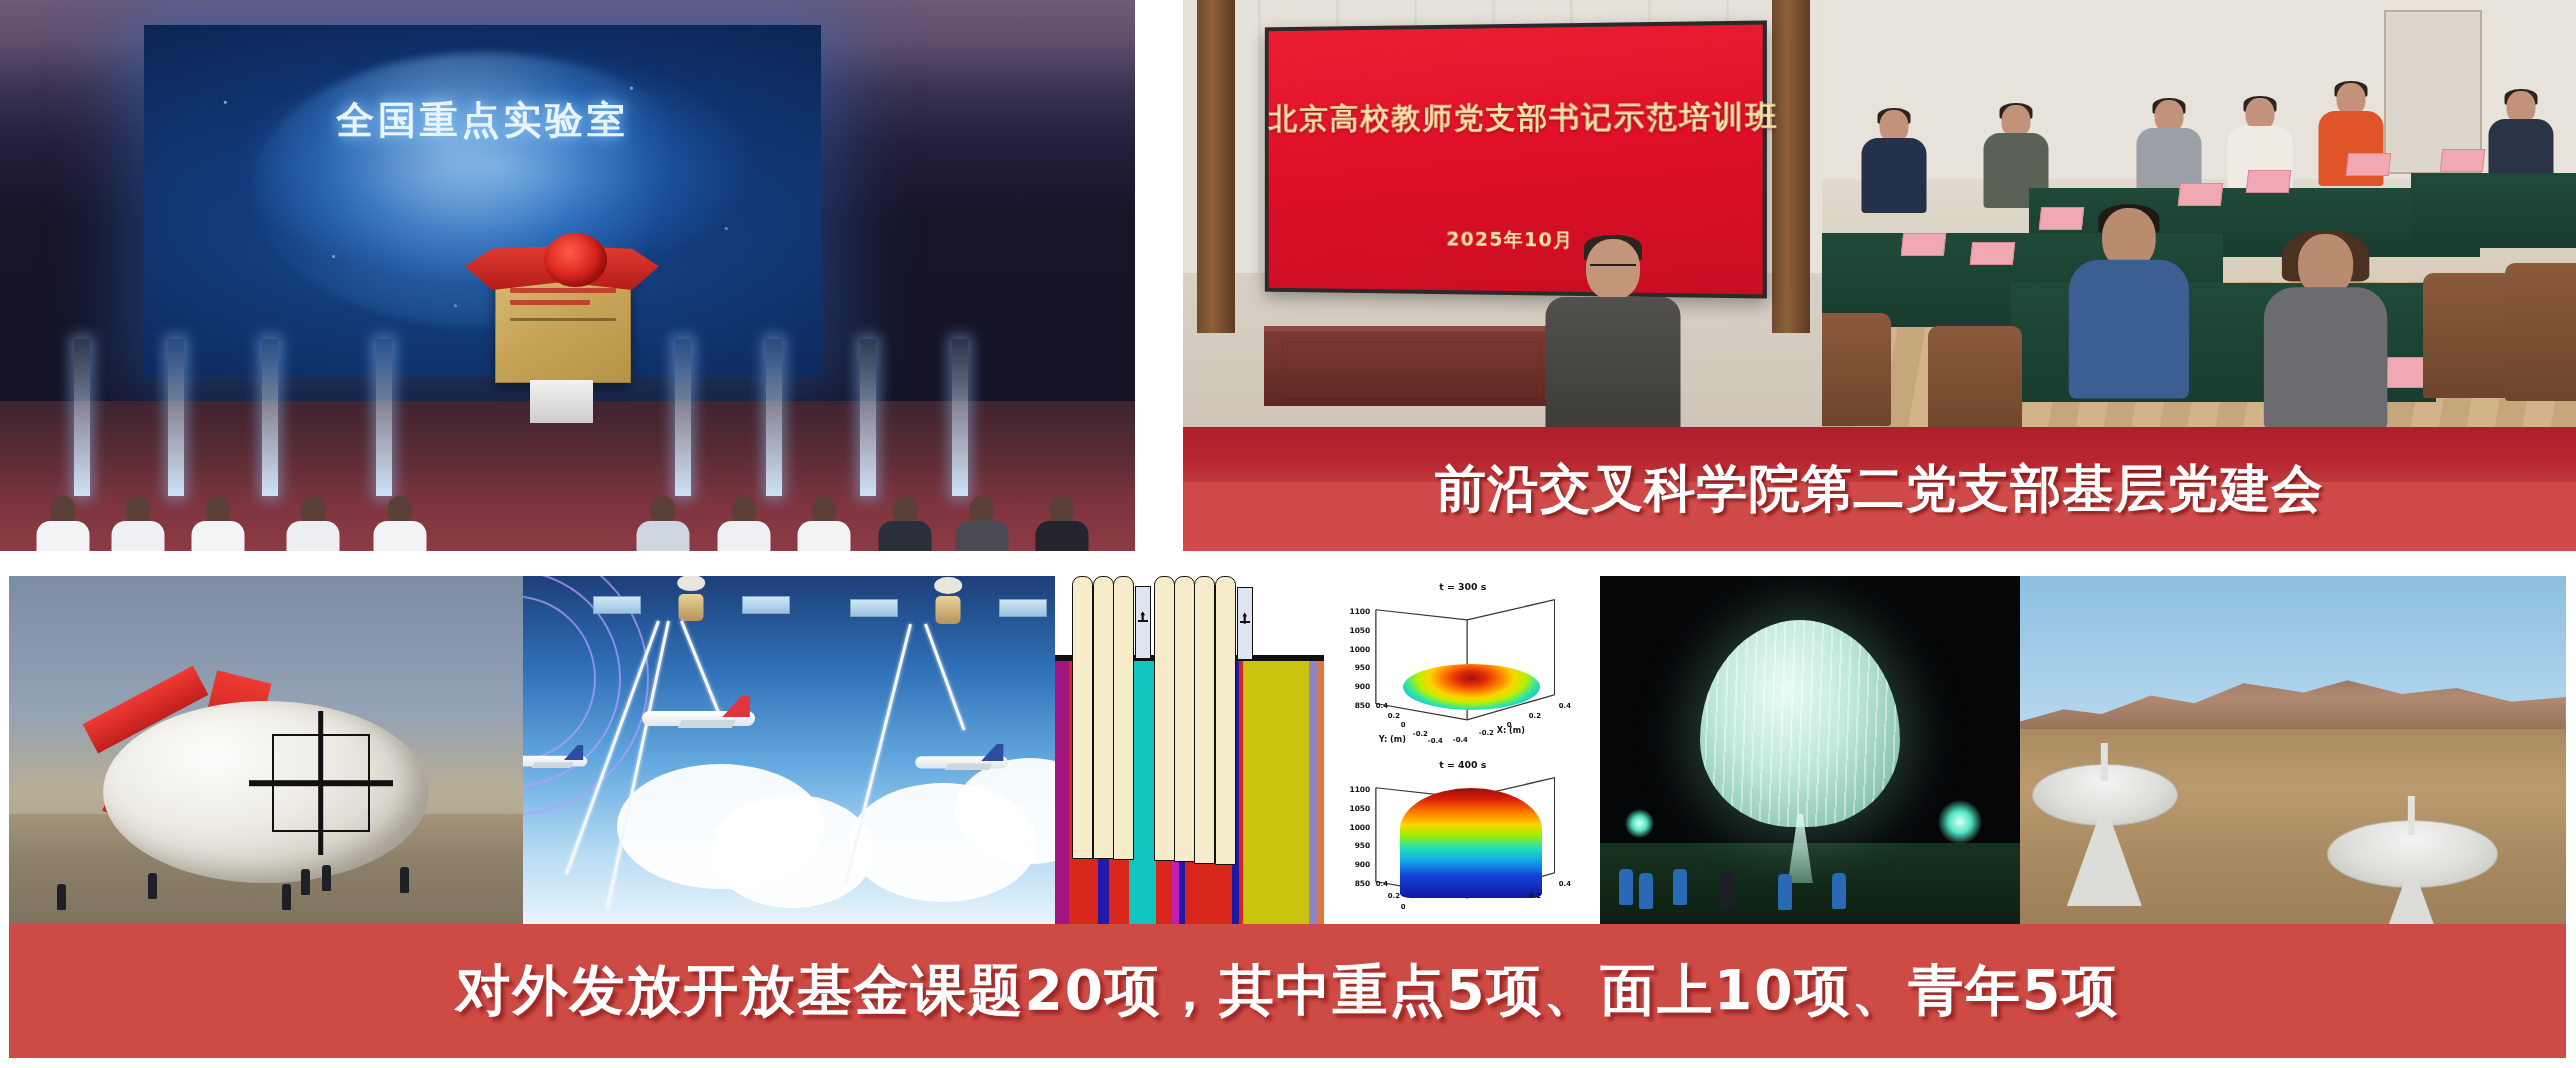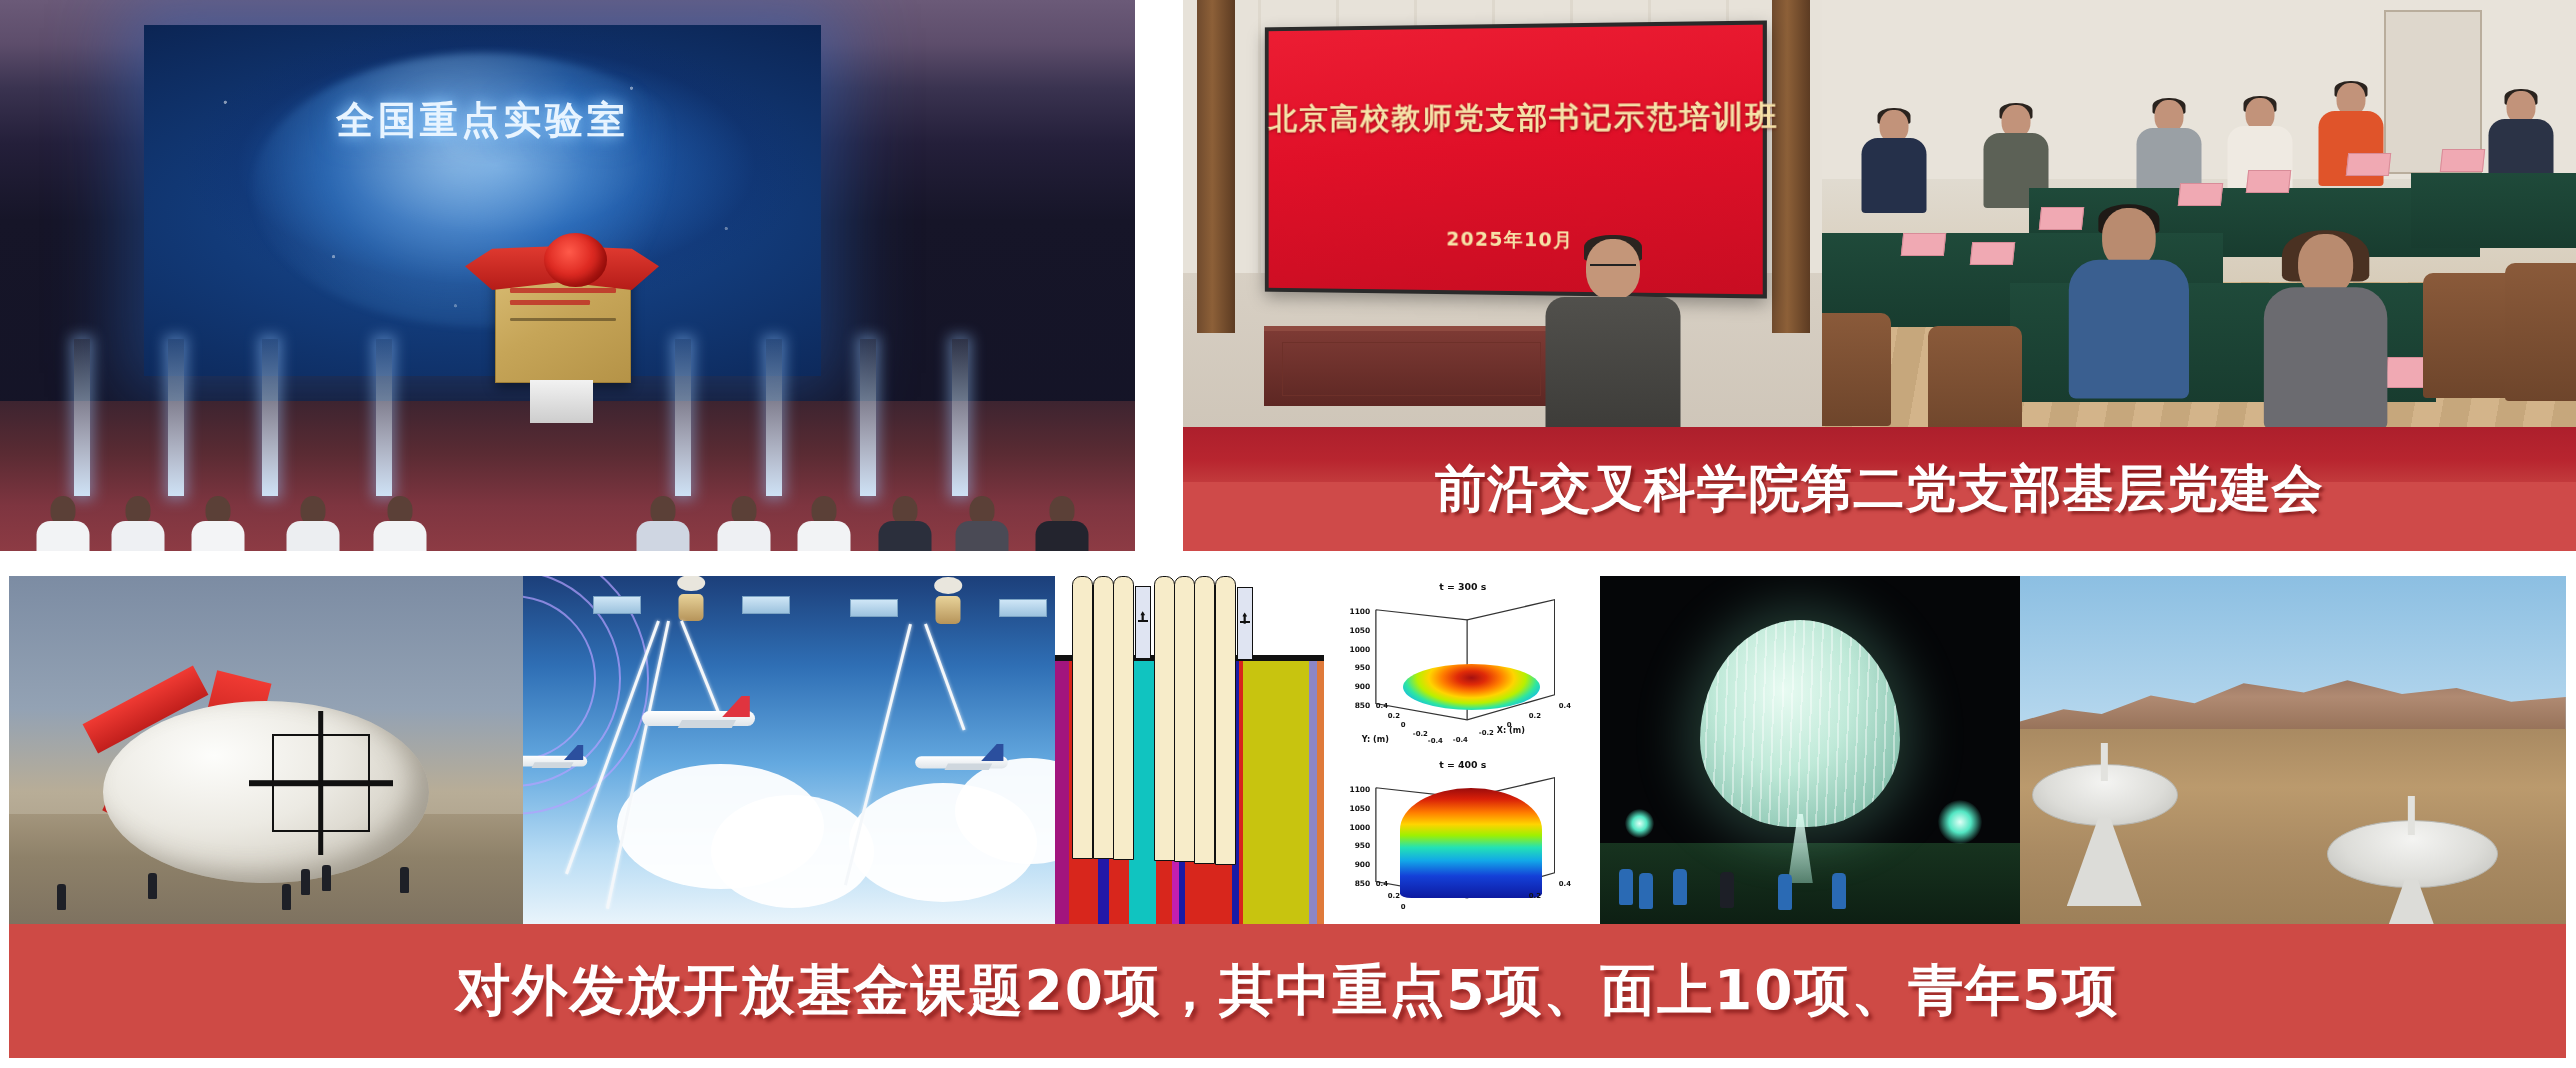--- a/index.html
+++ b/index.html
@@ -518,21 +518,21 @@
           <div class="ytick" style="top:15px;">1100</div>
           <div class="ytick" style="top:34px;">1050</div>
           <div class="ytick" style="top:53px;">1000</div>
           <div class="ytick" style="top:71px;">950</div>
           <div class="ytick" style="top:90px;">900</div>
           <div class="ytick" style="top:109px;">850</div>
           <div class="dome" style="left:30px;top:68px;width:137px;height:46px;
                background:radial-gradient(ellipse at 50% 30%, #a51010 0%, #e02b08 15%, #ff7b00 30%, #ffd400 44%, #b8f000 56%, #2fe6a0 68%, #14b9e8 80%, #1436d8 92%, #0a1090 100%);
                border-radius:50%;"></div>
         </div>
-        <div class="axlab" style="left:37px;top:157px;">Y: (m)</div>
+        <div class="axlab" style="left:54px;top:157px;">Y: (m)</div>
         <div class="axlab" style="left:172px;top:148px;">X: (m)</div>
         <div class="xtick" style="left:51px;top:125px;">0.4</div>
         <div class="xtick" style="left:63px;top:135px;">0.2</div>
         <div class="xtick" style="left:76px;top:144px;">0</div>
         <div class="xtick" style="left:88px;top:153px;">-0.2</div>
         <div class="xtick" style="left:103px;top:160px;">-0.4</div>
         <div class="xtick" style="left:128px;top:159px;">-0.4</div>
         <div class="xtick" style="left:154px;top:152px;">-0.2</div>
         <div class="xtick" style="left:182px;top:144px;">0</div>
         <div class="xtick" style="left:204px;top:135px;">0.2</div>

